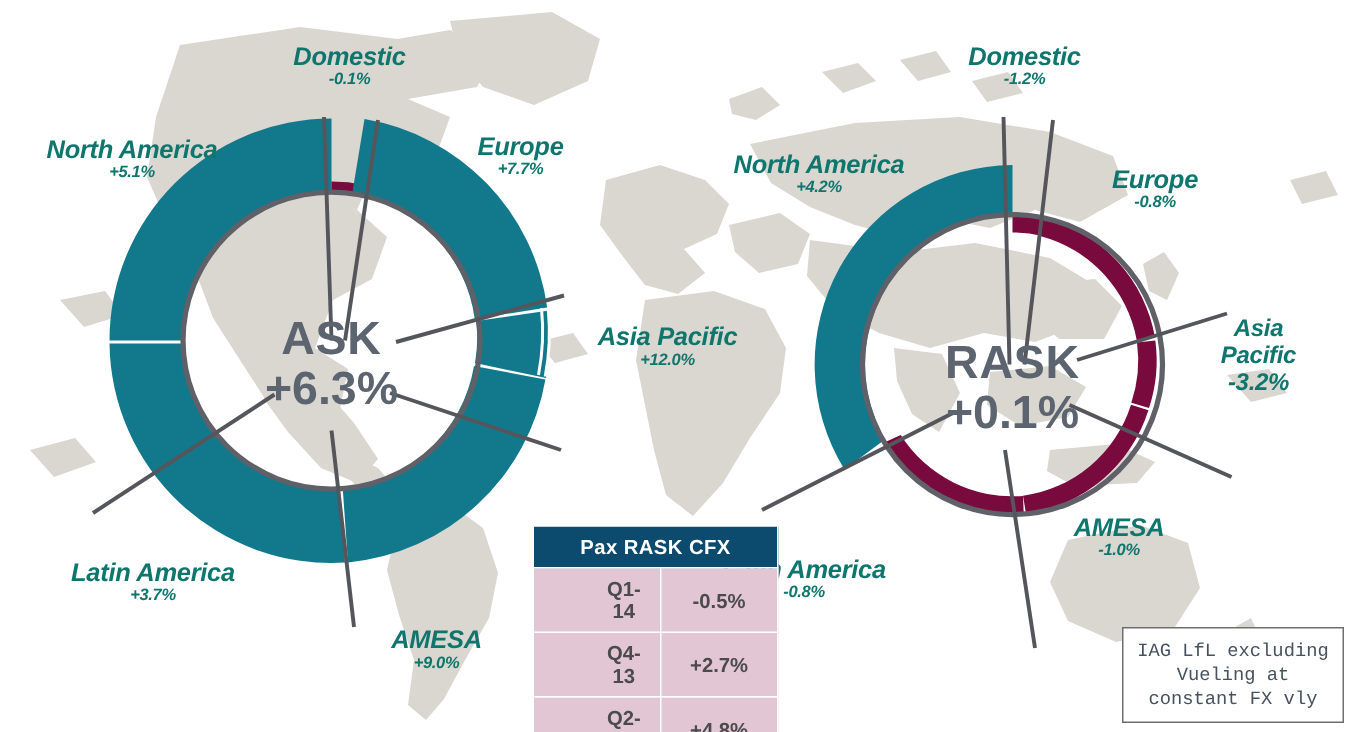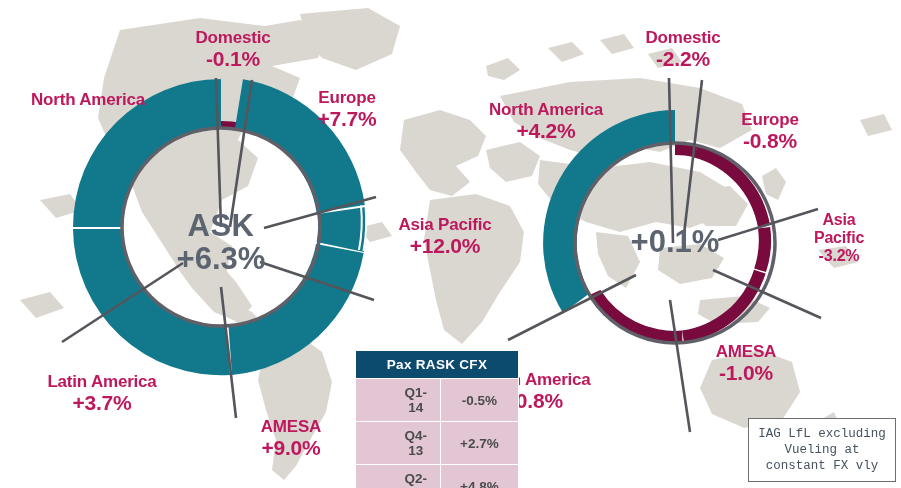--- a/index.html
+++ b/index.html
@@ -24,32 +24,33 @@
   .donut-svg {
     position: absolute;
     top: 0; left: 0;
     width: 901px; height: 488px;
     overflow: visible;
   }
   .lbl {
     position: absolute;
     text-align: center;
     line-height: 1.12;
-    color: #be185d;
+    color: #0f766e;
     white-space: nowrap;
+    font-style: italic;
   }
   .lbl .name {
     display: block;
     font-size: 17px;
     font-weight: 700;
     letter-spacing: -0.2px;
   }
   .lbl .val {
     display: block;
-    font-size: 21px;
+    font-size: 11px;
     font-weight: 700;
     letter-spacing: -0.2px;
   }
   .lbl.small .name { font-size: 16px; }
   .lbl.small .val { font-size: 16px; }
 
   .center-lbl {
     position: absolute;
     text-align: center;
     line-height: 1.05;
@@ -274,20 +275,21 @@
     <span class="cval">+6.3%</span>
   </div>
 
   <div class="lbl" style="left:178px; top:28px; width:110px;">
     <span class="name">Domestic</span>
     <span class="val">-0.1%</span>
   </div>
 
   <div class="lbl" style="left:8px; top:90px; width:160px;">
     <span class="name">North America</span>
+    <span class="val">+5.1%</span>
   </div>
 
   <div class="lbl" style="left:305px; top:88px; width:84px;">
     <span class="name">Europe</span>
     <span class="val">+7.7%</span>
   </div>
 
   <div class="lbl" style="left:384px; top:215px; width:122px;">
     <span class="name">Asia Pacific</span>
     <span class="val">+12.0%</span>
@@ -297,26 +299,27 @@
     <span class="name">AMESA</span>
     <span class="val">+9.0%</span>
   </div>
 
   <div class="lbl" style="left:22px; top:372px; width:160px;">
     <span class="name">Latin America</span>
     <span class="val">+3.7%</span>
   </div>
 
   <div class="center-lbl" style="left:600px; top:226px; width:150px;">
+    <span class="ctitle">RASK</span>
     <span class="cval">+0.1%</span>
   </div>
 
   <div class="lbl" style="left:628px; top:28px; width:110px;">
     <span class="name">Domestic</span>
-    <span class="val">-2.2%</span>
+    <span class="val">-1.2%</span>
   </div>
 
   <div class="lbl" style="left:466px; top:100px; width:160px;">
     <span class="name">North America</span>
     <span class="val">+4.2%</span>
   </div>
 
   <div class="lbl" style="left:728px; top:110px; width:84px;">
     <span class="name">Europe</span>
     <span class="val">-0.8%</span>

